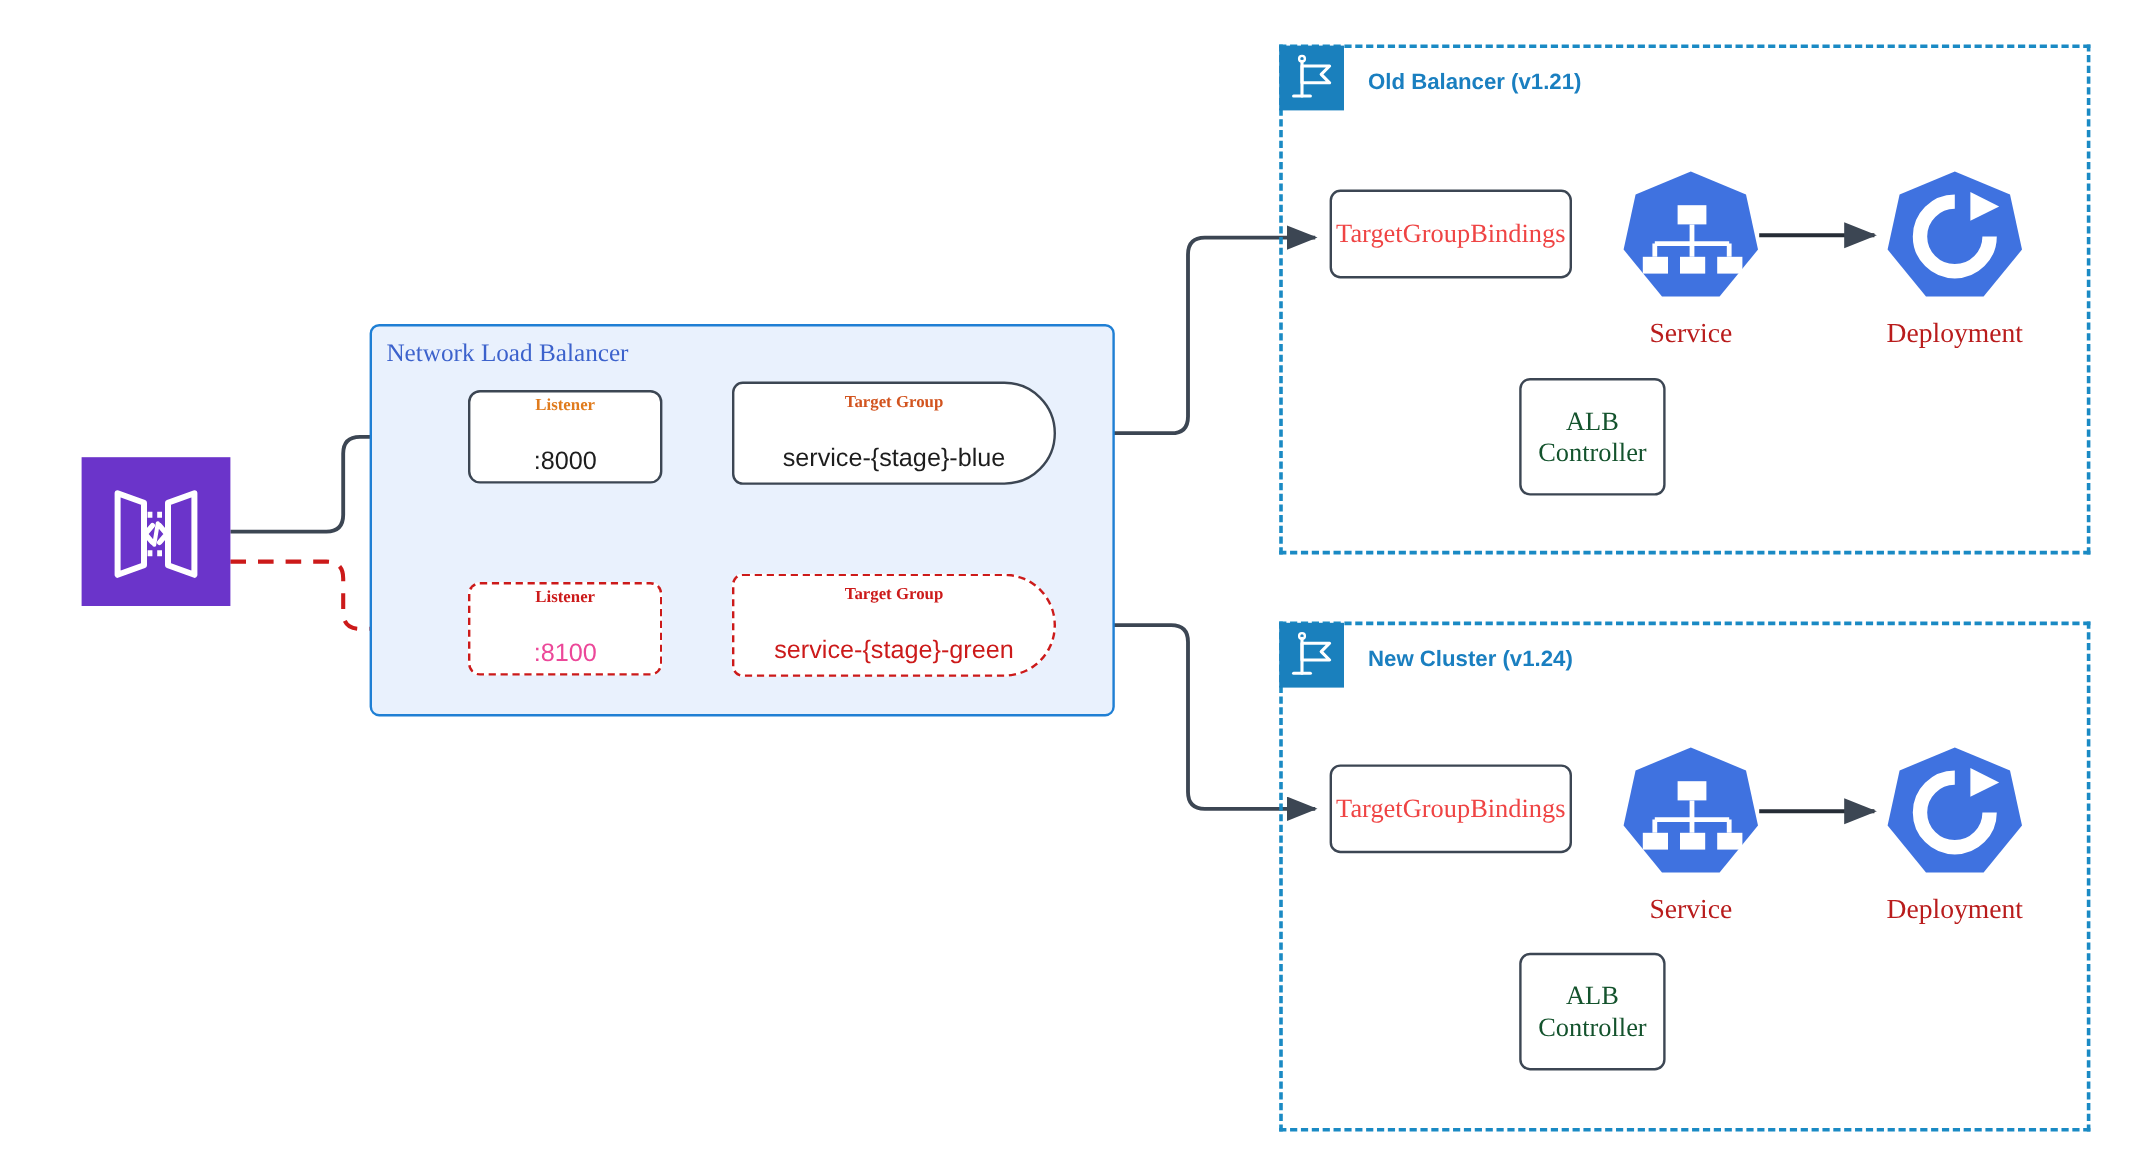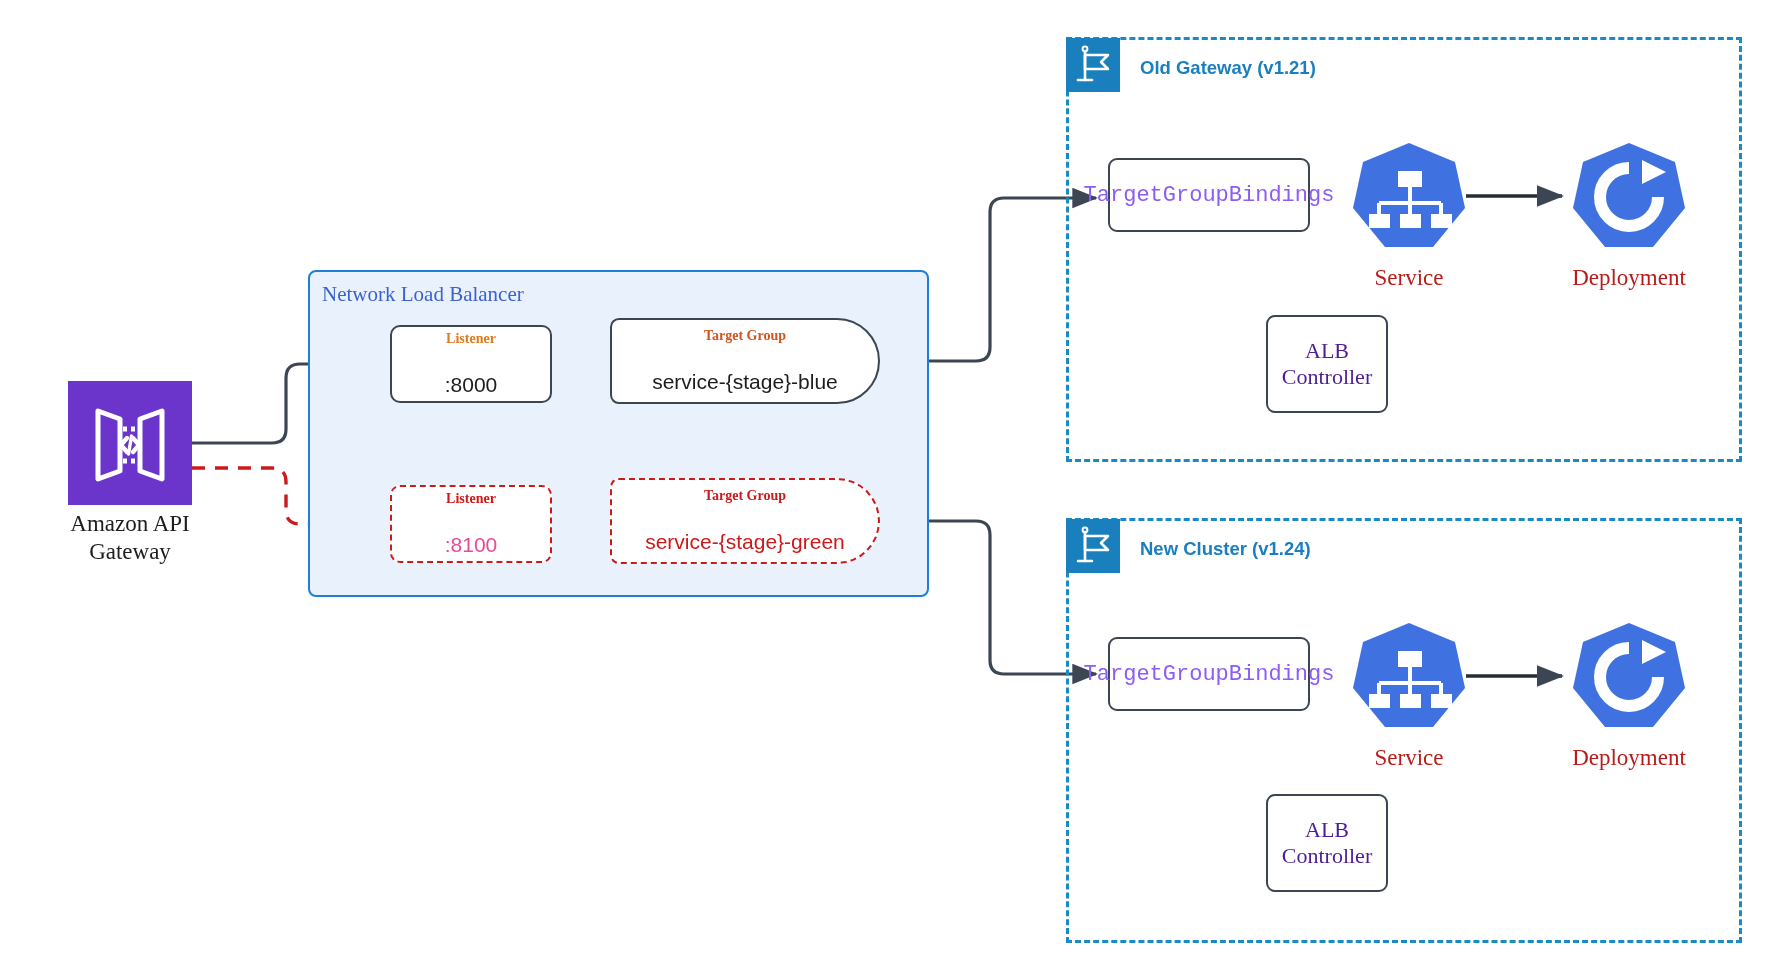--- a/index.html
+++ b/index.html
@@ -156,36 +156,36 @@
 
   
   .tgb {
     position: absolute;
     box-sizing: border-box;
     width: 202px; height: 74px;
     background: #ffffff;
     border: 2.5px solid #3c4653;
     border-radius: 9px;
     display: flex; align-items: center; justify-content: center;
-    font-size: 22px; color: #8b5cf6;
-    font-family: Liberation Mono, monospace;
+    font-size: 22px; color: #ef4444;
+    font-family: Liberation Serif, serif;
   }
   .tgb-old { left: 1108px; top: 158px; }
   .tgb-new { left: 1108px; top: 637px; }
 
   .albc {
     position: absolute;
     box-sizing: border-box;
     width: 122px; height: 98px;
     background: #ffffff;
     border: 2.5px solid #3c4653;
     border-radius: 9px;
     display: flex; flex-direction: column;
     align-items: center; justify-content: center;
-    font-size: 22px; color: #4c1d95; line-height: 1.2;
+    font-size: 22px; color: #14532d; line-height: 1.2;
     font-family: "Liberation Serif", serif;
   }
   .albc-old { left: 1266px; top: 315px; }
   .albc-new { left: 1266px; top: 794px; }
 
   .k8s-node { position: absolute; width: 118px; height: 112px; }
   .k8s-svc-old  { left: 1350px; top: 140px; }
   .k8s-dep-old  { left: 1570px; top: 140px; }
   .k8s-svc-new  { left: 1350px; top: 620px; }
   .k8s-dep-new  { left: 1570px; top: 620px; }
@@ -260,24 +260,20 @@
 
       <line x1="55" y1="48" x2="69" y2="48" stroke="#ffffff" stroke-width="5" stroke-dasharray="4,4"></line>
 
       <line x1="55" y1="80" x2="69" y2="80" stroke="#ffffff" stroke-width="5" stroke-dasharray="4,4"></line>
 
       <path d="M59,57 L53,64 L59,71" fill="none" stroke="#ffffff" stroke-width="4.4" stroke-linecap="round" stroke-linejoin="round"></path>
       <path d="M65,57 L71,64 L65,71" fill="none" stroke="#ffffff" stroke-width="4.4" stroke-linecap="round" stroke-linejoin="round"></path>
       <line x1="63.5" y1="55" x2="60.5" y2="73" stroke="#ffffff" stroke-width="3.4" stroke-linecap="round"></line>
     </svg>
   </div>
-  <div class="apigw-label">
-    <span>Amazon API</span><br>
-    <span>Gateway</span>
-  </div>
 
   <div class="nlb-box"></div>
   <div class="nlb-title">Network Load Balancer</div>
 
   <div class="node listener-blue">
     <div class="kicker">Listener</div>
     <div class="value">:8000</div>
   </div>
 
   <div class="node tg-blue">
@@ -297,21 +293,21 @@
 
   <div class="cluster cluster-old"></div>
   <div class="cluster-icon cluster-icon-old">
     <svg viewBox="0 0 54 54" width="54" height="54">
       <line x1="19" y1="13" x2="19" y2="42" stroke="#ffffff" stroke-width="2.6" stroke-linecap="round"></line>
       <circle cx="19" cy="11" r="2.4" fill="none" stroke="#ffffff" stroke-width="2"></circle>
       <line x1="12" y1="42" x2="26" y2="42" stroke="#ffffff" stroke-width="2.6" stroke-linecap="round"></line>
       <path d="M19,17 L42,17 L35,24 L42,31 L19,31 Z" fill="none" stroke="#ffffff" stroke-width="2.6" stroke-linejoin="round"></path>
     </svg>
   </div>
-  <div class="cluster-label cluster-label-old">Old Gateway (v1.21)</div>
+  <div class="cluster-label cluster-label-old">Old Balancer (v1.21)</div>
 
   <div class="tgb tgb-old">TargetGroupBindings</div>
 
   <div class="albc albc-old">
     <span>ALB</span>
     <span>Controller</span>
   </div>
 
   <div class="k8s-node k8s-svc-old">
     <svg viewBox="0 0 118 112" width="118" height="112">

